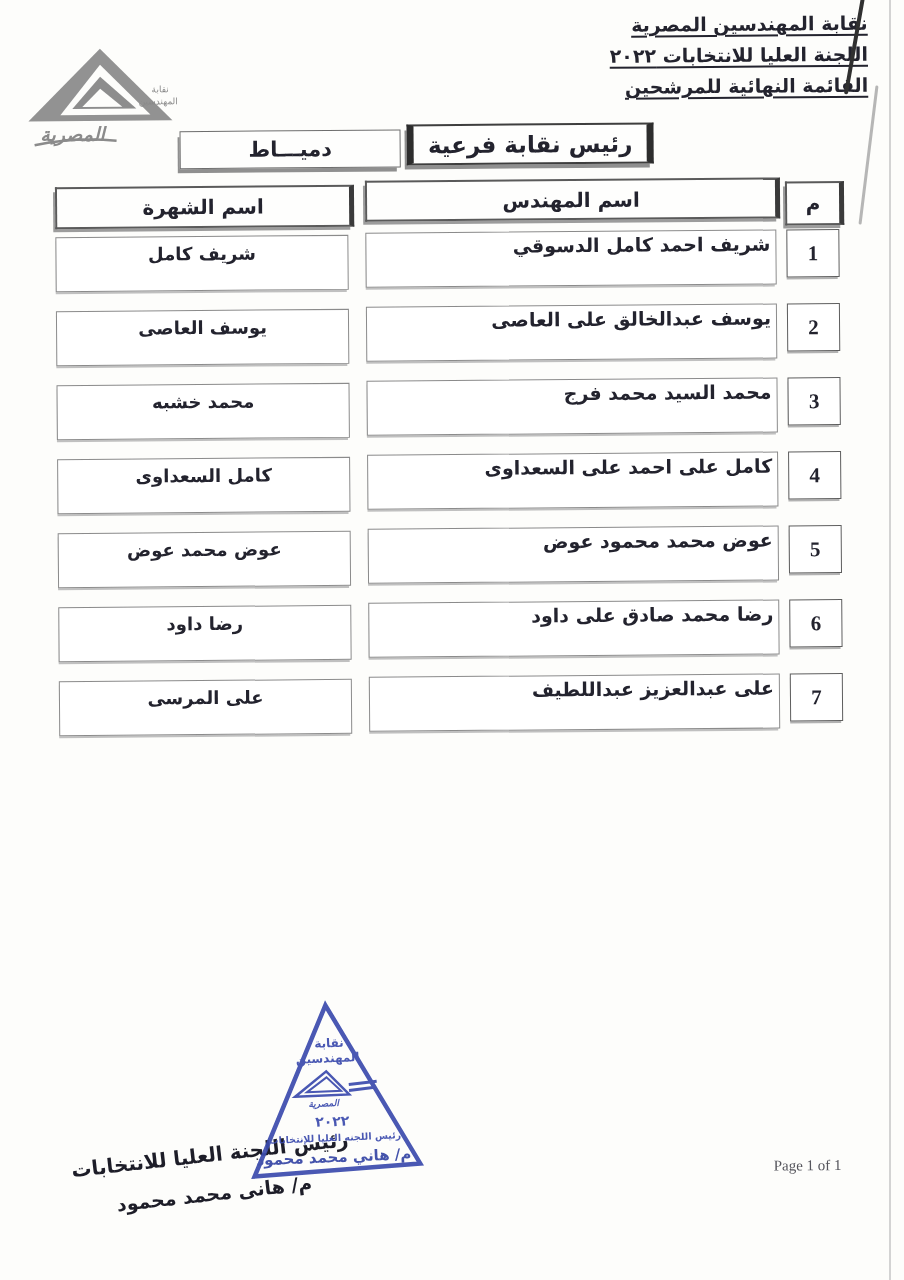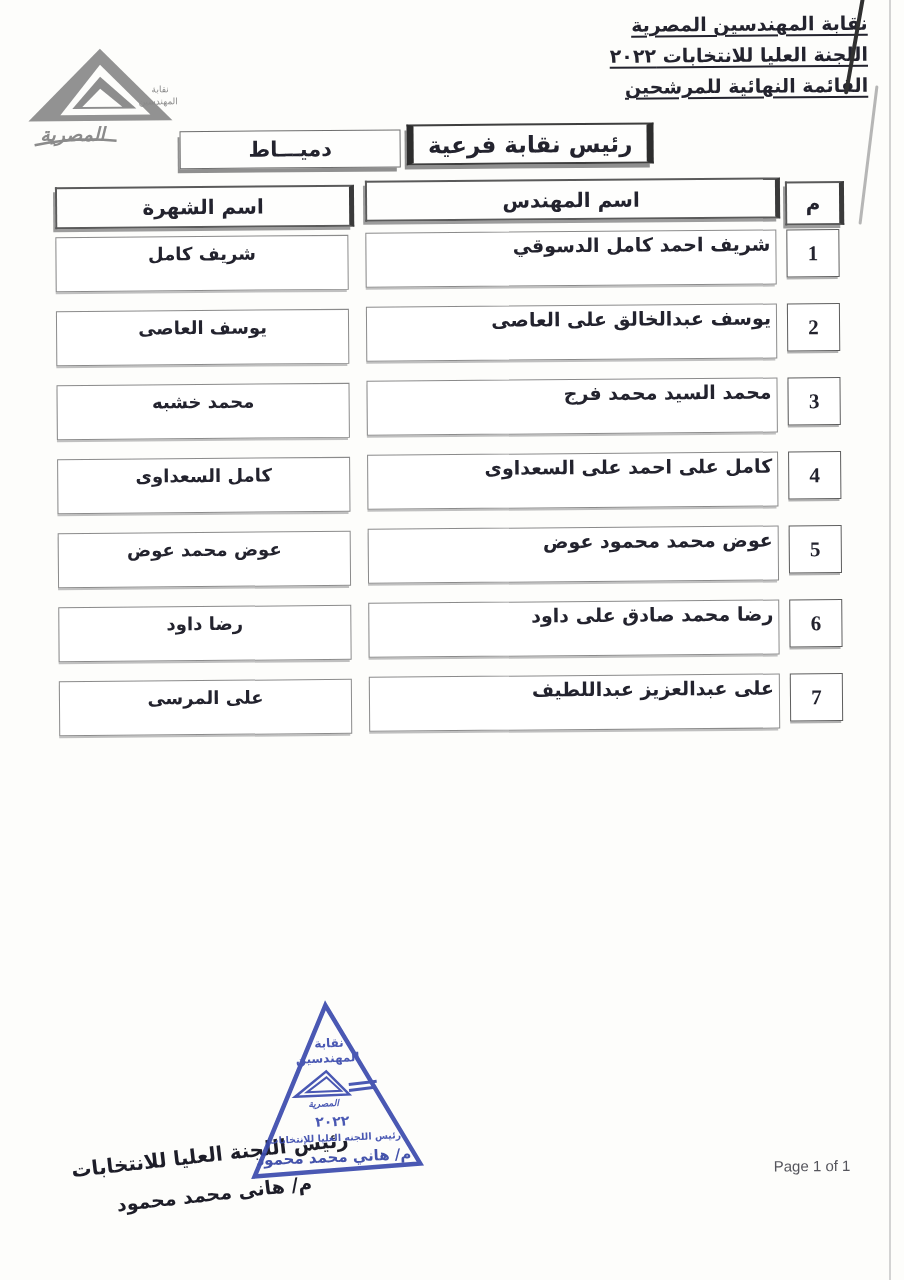--- a/index.html
+++ b/index.html
@@ -48,21 +48,21 @@
 
   
   .stamp{position:absolute;left:231px;top:998px;width:196px;height:184px;transform:rotate(-2deg);z-index:5;opacity:.92;}
 
   
   .sig{position:absolute;left:38px;top:1158px;width:330px;transform:rotate(-6deg);transform-origin:left top;
        direction:rtl;text-align:center;z-index:2;}
   .sig .sig-title{font-size:20px;font-weight:bold;color:#1d1d28;}
   .sig .sig-name{font-size:19px;font-weight:bold;color:#1d1d28;margin-top:16px;}
 
-  .pagenum{position:absolute;left:767px;top:1160px;font-family:Liberation Sans, sans-serif;
+  .pagenum{position:absolute;left:767px;top:1160px;font-family:Liberation Serif, serif;
            font-size:15px;color:#55555c;}
 
   
   .streak1{position:absolute;left:853px;top:-10px;width:4px;height:105px;background:#303030;transform:rotate(10deg);border-radius:3px;}
   .streak2{position:absolute;left:867px;top:85px;width:3px;height:140px;background:#909090;transform:rotate(7deg);opacity:.65;border-radius:3px;}
   .edgeline{position:absolute;left:889px;top:0;width:2px;height:1280px;background:#d3d3d3;}
 </style>
 </head>
 <body>
 

